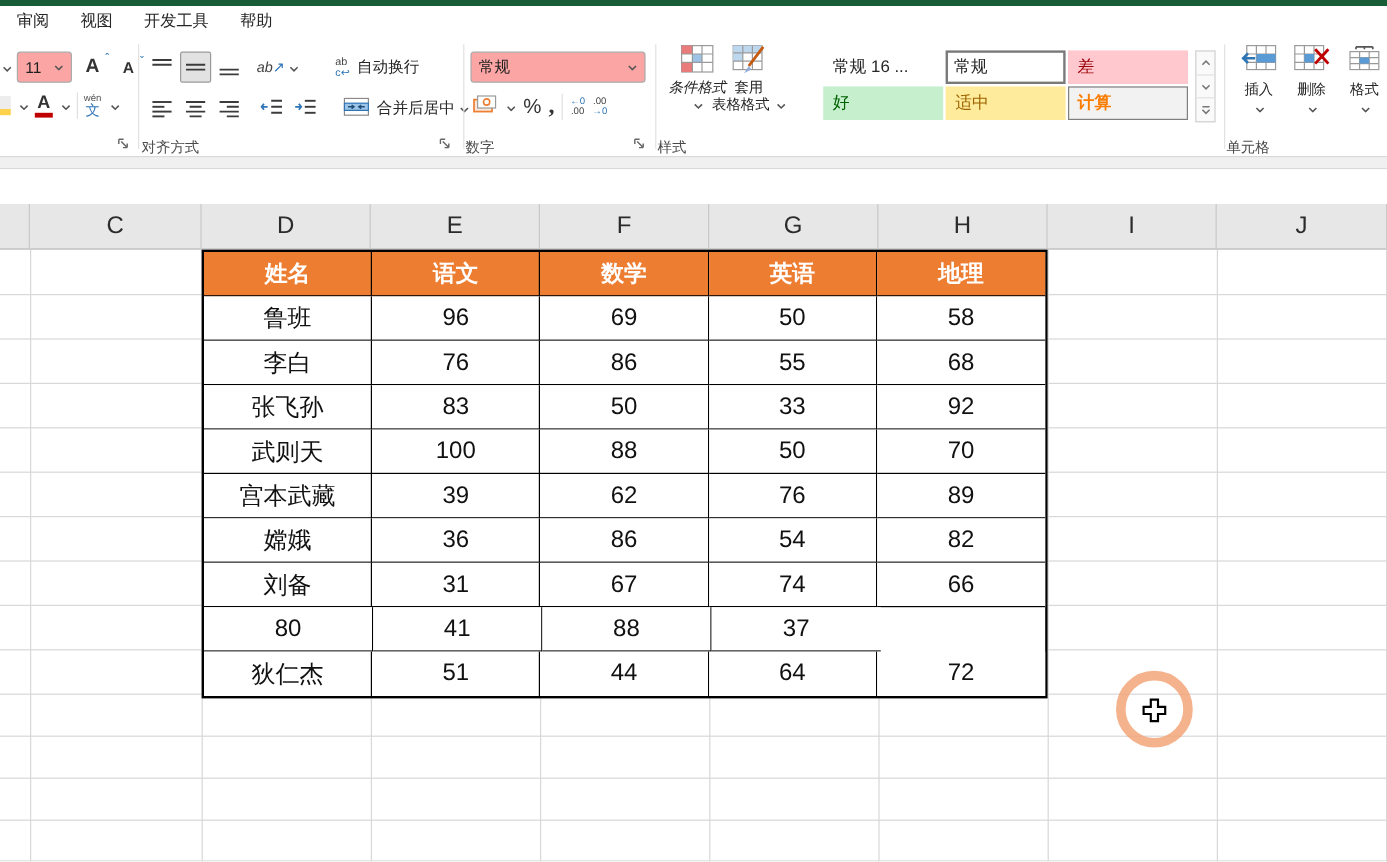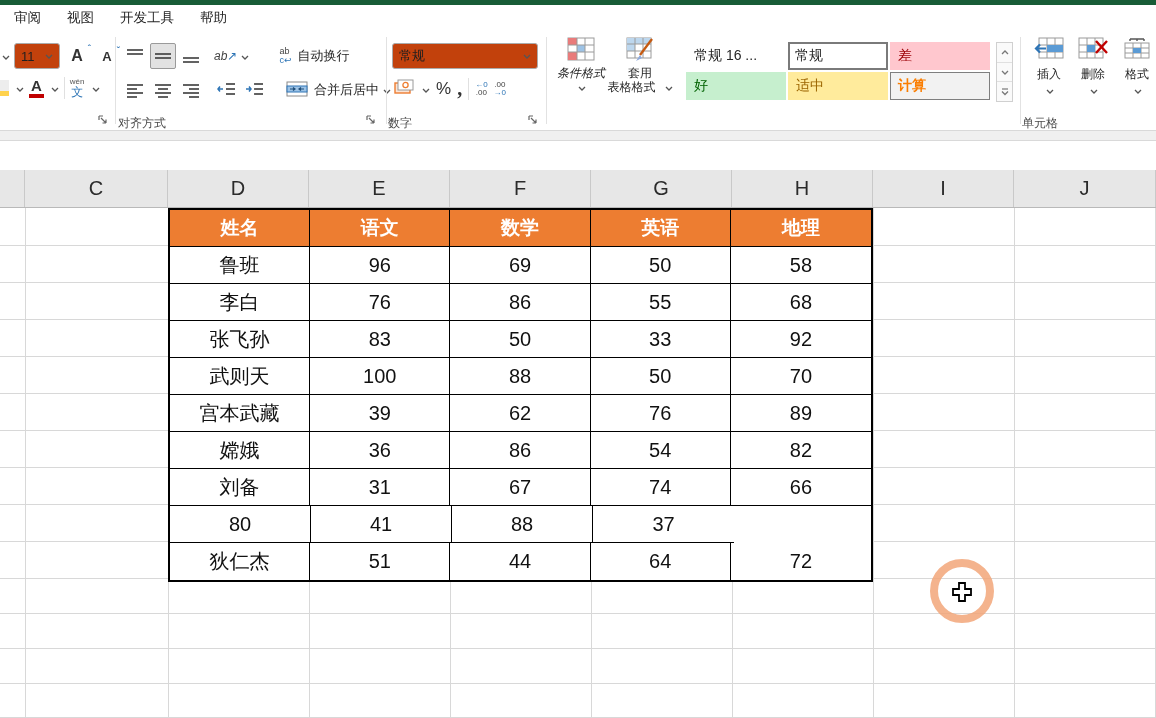--- a/index.html
+++ b/index.html
@@ -17,21 +17,21 @@
   
   .ribbon{position:absolute;left:0;top:31px;width:1156px;height:99px;background:#ffffff;font-size:12px;color:#262626;}
   .ribbon .sep{position:absolute;top:6px;bottom:6px;width:1px;background:#E2E2E2;}
   .grouplabel{position:absolute;top:84px;font-size:12px;color:#4a4a4a;text-align:left;}
   .launcher{position:absolute;top:84px;width:12px;height:12px;}
   .launcher svg{display:block;}
   .rowicons{position:absolute;display:flex;align-items:center;}
   .btn24{width:24px;height:24px;display:flex;align-items:center;justify-content:center;border:1px solid transparent;border-radius:2px;}
   .btn24.sel{background:#E2E2E2;border-color:#9a9a9a;}
   .chev{display:inline-block;margin-left:2px;}
-  .combo{box-sizing:border-box;border:1px solid #ABABAB;border-radius:3px;background:#c2410c;
+  .combo{box-sizing:border-box;border:1px solid #ABABAB;border-radius:3px;background:#fca5a5;
     display:flex;align-items:center;font-size:13px;color:#1f1f1f;padding:0 6px;height:26px;}
   .combo .cv{flex:1;}
   .biglabel{font-size:12px;color:#262626;text-align:center;line-height:14px;}
   .bigbtn{position:absolute;top:6px;display:flex;flex-direction:column;align-items:center;}
   
   .gallery{position:absolute;top:11px;display:grid;grid-template-columns:repeat(3,100px);grid-auto-rows:28px;gap:2px;}
   .gitem{box-sizing:border-box;font-size:14px;display:flex;align-items:center;padding-left:7px;border:1px solid transparent;}
   .gitem.k-selected{border:2px solid #7a7a7a;padding-left:5px;background:#fff;}
   .gitem.k-bad{background:#FFC7CE;color:#9C0006;}
   .gitem.k-good{background:#C6EFCE;color:#006100;}
@@ -291,21 +291,21 @@
             <line x1="1" y1="15" x2="27" y2="15"></line>
             <line x1="10" y1="1" x2="10" y2="23"></line>
             <line x1="18" y1="1" x2="18" y2="23"></line>
           </g>
         </svg></span>
     <span class="biglabel">条件格式</span>
     <span class="chev"><svg width="8" height="5">
           <polyline points="1,1 4,4 7,1" fill="none" stroke="#555" stroke-width="1.3"></polyline>
         </svg></span>
   </div>
-  <div class="bigbtn" style="left:604px;width:72px;font-family:Liberation Mono, monospace;">
+  <div class="bigbtn" style="left:588px;width:72px;">
     <span><svg width="28" height="26">
           <rect x="1" y="1" width="24" height="20" fill="#fff" stroke="#9a9a9a"></rect>
           <rect x="1" y="1" width="24" height="6" fill="#BDD7EE"></rect>
           <rect x="1" y="7" width="8" height="7" fill="#BDD7EE"></rect>
           <g stroke="#9a9a9a">
             <line x1="1" y1="7" x2="25" y2="7"></line>
             <line x1="1" y1="14" x2="25" y2="14"></line>
             <line x1="9" y1="1" x2="9" y2="21"></line>
             <line x1="17" y1="1" x2="17" y2="21"></line>
           </g>
@@ -338,20 +338,21 @@
           <polyline points="1,1 4,4 7,1" fill="none" stroke="#777" stroke-width="1.3"></polyline>
         </svg>
       </span>
     <span class="gs">
         <svg width="8" height="8">
           <line x1="1" y1="1" x2="7" y2="1" stroke="#777" stroke-width="1.2"></line>
           <polyline points="1,3.5 4,6.5 7,3.5" fill="none" stroke="#777" stroke-width="1.3"></polyline>
         </svg>
       </span>
   </div>
+  <div class="grouplabel" style="left:548px;width:464px;">样式</div>
   <div class="sep" style="left:1020px;"></div>
 
   <div class="cellbtn" style="left:1028px;">
     <span><svg width="30" height="22">
           <rect x="5" y="1" width="24" height="20" fill="#fff" stroke="#9a9a9a"></rect>
           <g stroke="#9a9a9a">
             <line x1="5" y1="8" x2="29" y2="8"></line>
             <line x1="5" y1="15" x2="29" y2="15"></line>
             <line x1="13" y1="1" x2="13" y2="21"></line>
             <line x1="21" y1="1" x2="21" y2="21"></line>

